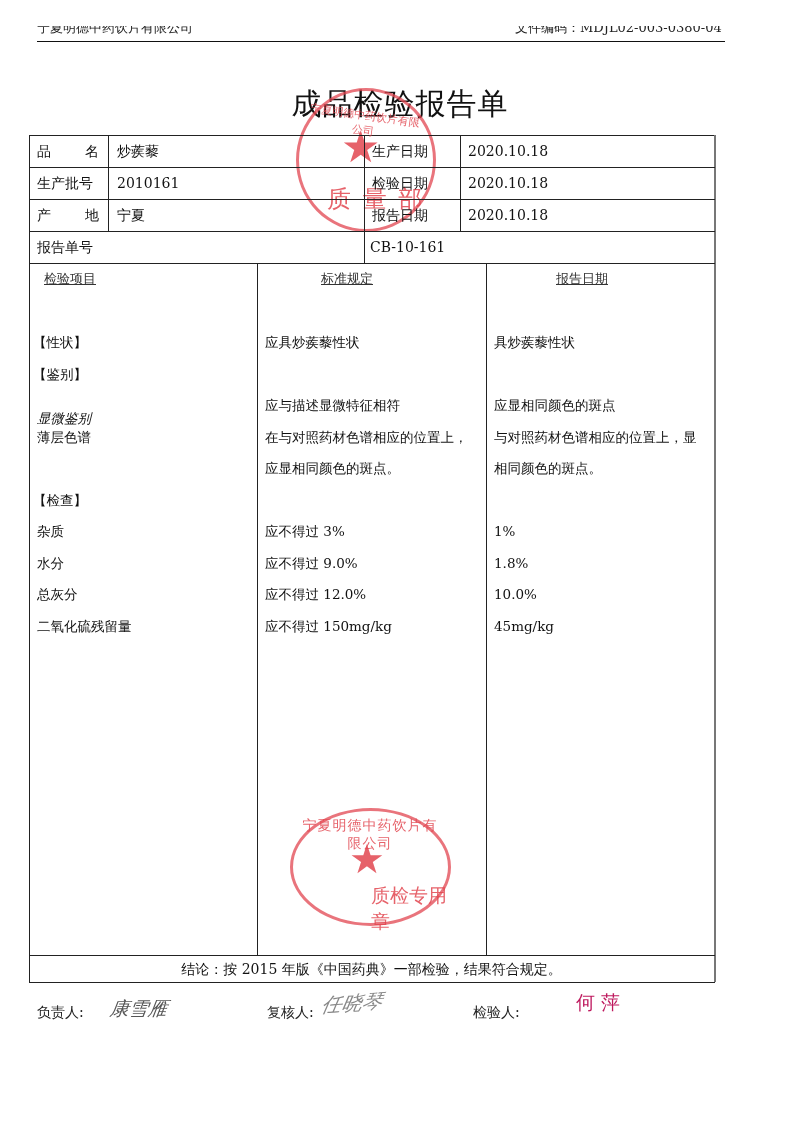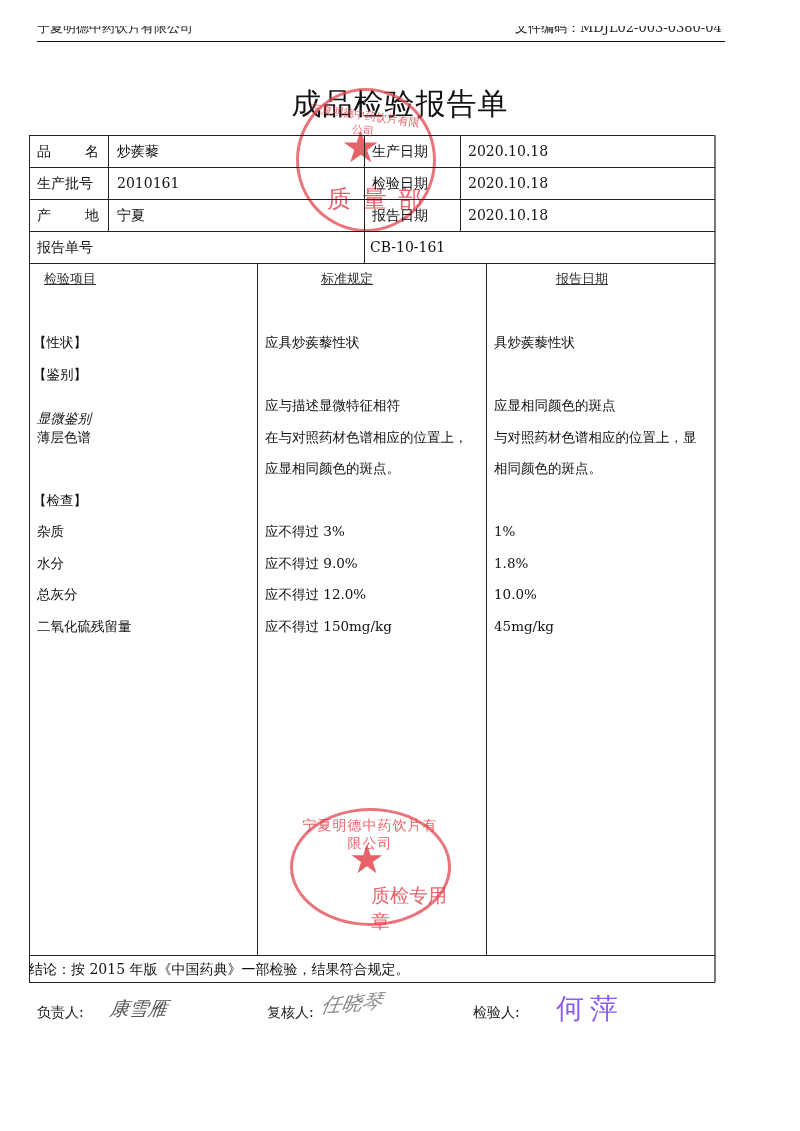--- a/index.html
+++ b/index.html
@@ -9,21 +9,21 @@
   .hdr-clip { position: absolute; top: 26px; height: 11px; overflow: hidden; }
   .hdr-clip span { display: block; margin-top: -5px; }
   .hdr-rule { position: absolute; left: 37px; top: 41px; width: 688px; height: 0; border-top: 1.5px solid #111; }
   .title { position: absolute; left: 0; width: 800px; top: 84px; text-align: center; font-size: 30px; letter-spacing: 1px;
            font-family: "DejaVu Sans", "Liberation Sans", sans-serif; font-weight: normal; }
   .line { position: absolute; background: #222; }
   .cell { position: absolute; font-size: 14px; line-height: 32px; white-space: nowrap; }
   .spaced { display: flex; justify-content: space-between; width: 62px; }
   .colhead { position: absolute; top: 270px; font-size: 13px; text-decoration: underline; color: #333; }
   .body-text { position: absolute; font-size: 13.5px; white-space: nowrap; line-height: 16px; }
-  .conclusion { position: absolute; left: 29px; width: 685px; top: 961px; text-align: left; font-size: 14px; }
+  .conclusion { position: absolute; left: 29px; width: 685px; top: 961px; text-align: center; font-size: 14px; }
   .sig-label { position: absolute; top: 1004px; font-size: 14px; color: #222; }
   .sig { position: absolute; font-family: "DejaVu Sans", sans-serif; }
   .seal { position: absolute; border: 3px solid rgba(226, 70, 80, 0.75); border-radius: 50%; color: rgba(226, 70, 80, 0.8); }
   .seal-text { position: absolute; color: rgba(226, 70, 80, 0.85); font-family: "DejaVu Sans", sans-serif; }
 </style>
 </head>
 <body>
 
 <div class="hdr-clip" style="left:37px; width:200px;">
   <span class="hdr-text">宁夏明德中药饮片有限公司</span>
@@ -153,13 +153,13 @@
 
 <div class="conclusion">结论：按 2015 年版《中国药典》一部检验，结果符合规定。</div>
 
 <div class="sig-label" style="left:37px;">负责人:</div>
 <div class="sig" style="left:110px; top:996px; font-size:19px; color:#555; font-style:italic; transform: skewX(-8deg);">康雪雁</div>
 
 <div class="sig-label" style="left:267px;">复核人:</div>
 <div class="sig" style="left:322px; top:990px; font-size:20px; color:#888; font-style:italic; transform: skewX(-14deg) rotate(-4deg);">任晓琴</div>
 
 <div class="sig-label" style="left:473px;">检验人:</div>
-<div class="sig" style="left:556px; top:990px; font-size:28px; color:#8b5cf6; letter-spacing:6px;">何萍</div>
+<div class="sig" style="left:576px; top:990px; font-size:19px; color:#be185d; letter-spacing:6px;">何萍</div>
 
 </body></html>

